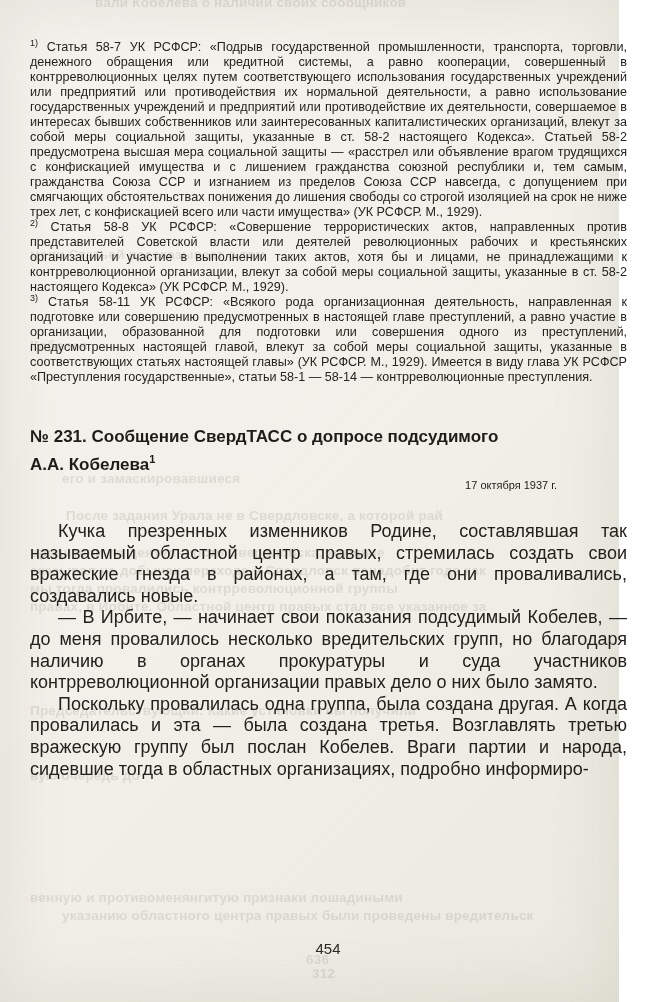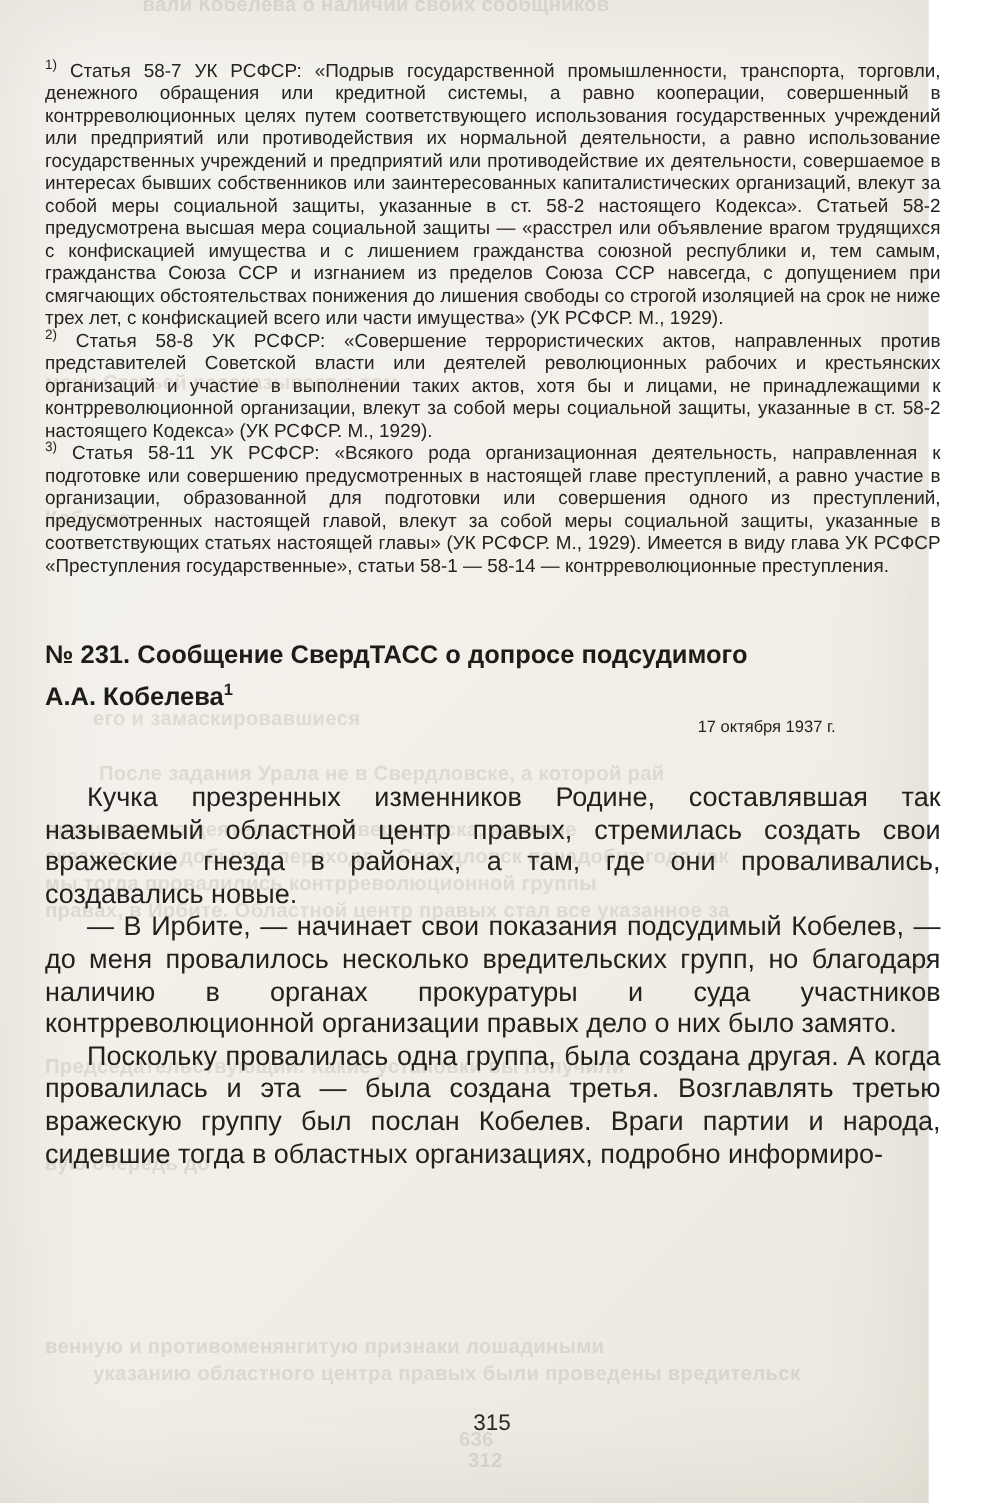--- a/index.html
+++ b/index.html
@@ -146,15 +146,15 @@
     <div class="doc-date">17 октября 1937 г.</div>
 
     <div class="body-text">
       <p>Кучка презренных изменников Родине, составлявшая так называемый областной центр правых, стремилась создать свои вражеские гнезда в районах, а там, где они проваливались, создавались новые.</p>
       <p>— В Ирбите, — начинает свои показания подсудимый Кобелев, — до меня провалилось несколько вредительских групп, но благодаря наличию в органах прокуратуры и суда участников контрреволюционной организации правых дело о них было замято.</p>
       <p>Поскольку провалилась одна группа, была создана другая. А когда провалилась и эта — была создана третья. Возглавлять третью вражескую группу был послан Кобелев. Враги партии и народа, сидевшие тогда в областных организациях, подробно информиро-</p>
     </div>
 
   </div>
 
-  <div class="page-number">315</div>
+  <div class="page-number">454</div>
 
 </div>
 
 </body></html>

